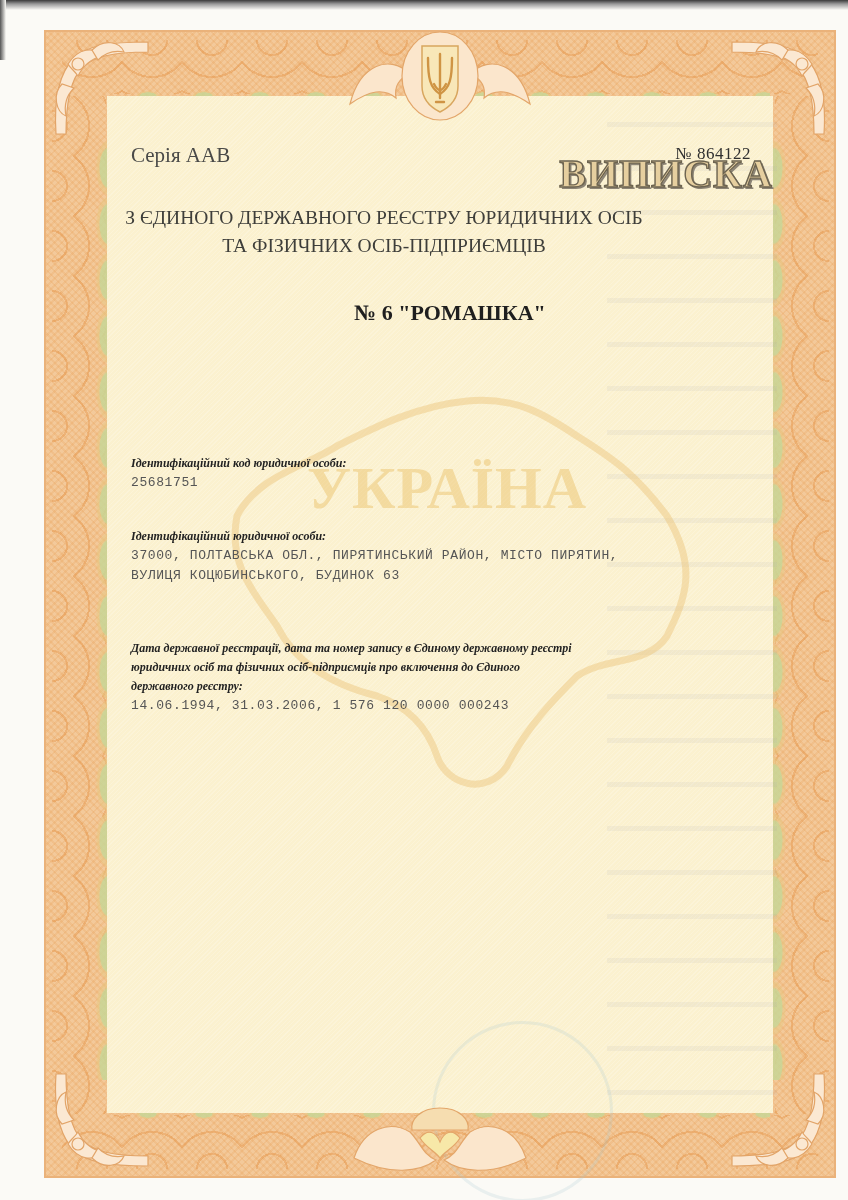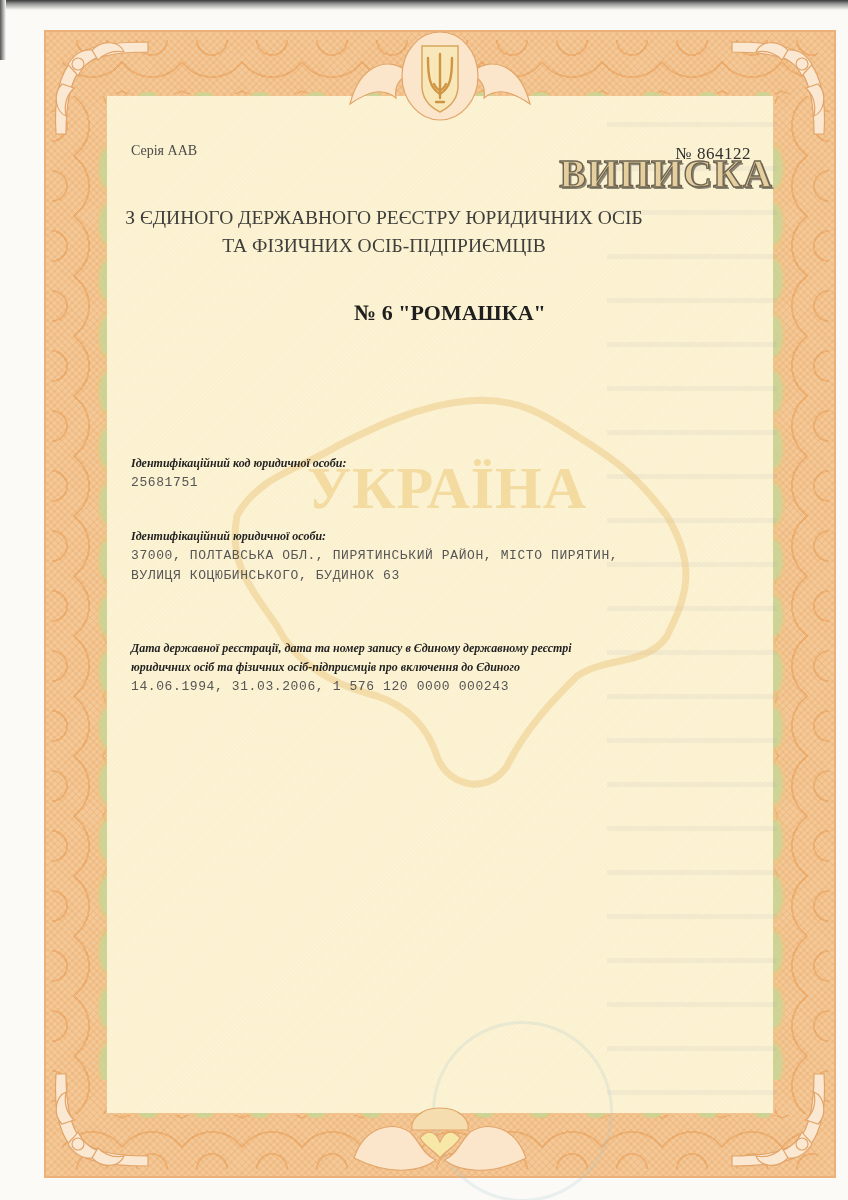--- a/index.html
+++ b/index.html
@@ -82,21 +82,21 @@
     position: absolute; left: 500px; top: 0; width: 170px; height: 100%;
     background: repeating-linear-gradient(transparent 0 26px, rgba(160,160,170,0.10) 26px 31px, transparent 31px 44px);
   }
   .stamp-ghost {
     position: absolute; left: 325px; top: 925px; width: 175px; height: 175px;
     border-radius: 50%; border: 3px solid rgba(170,200,210,0.22);
   }
 
   .series {
     position: absolute; left: 24px; top: 47px;
-    font-family: "Liberation Serif", serif; font-size: 14px; color: #4a4a48;
+    font-family: "Liberation Serif", serif; font-size: 21px; color: #4a4a48;
   }
   .number {
     position: absolute; right: 22px; top: 48px;
     font-family: Liberation Serif, serif; font-size: 17px; color: #2f2f2f; letter-spacing: 0.5px;
   }
   .title {
     position: absolute; left: 0; width: 666px; top: 54px; text-align: right;
     font-family: "Liberation Serif", serif; font-weight: bold; font-size: 40px;
     color: #e6cf9f; letter-spacing: 1px;
     -webkit-text-stroke: 1.4px #6d6450;
@@ -212,20 +212,21 @@
 
   <div class="field f-address">
     <div class="field-label">Ідентифікаційний юридичної особи:</div>
     <div class="field-value">37000, ПОЛТАВСЬКА ОБЛ., ПИРЯТИНСЬКИЙ РАЙОН, МІСТО ПИРЯТИН,</div>
     <div class="field-value">ВУЛИЦЯ КОЦЮБИНСЬКОГО, БУДИНОК 63</div>
   </div>
 
   <div class="field f-dates">
     <div class="field-label">Дата державної реєстрації, дата та номер запису в Єдиному державному реєстрі</div>
     <div class="field-label">юридичних осіб та фізичних осіб-підприємців про включення до Єдиного</div>
+    <div class="field-label">державного реєстру:</div>
     <div class="field-value">14.06.1994, 31.03.2006, 1 576 120 0000 000243</div>
   </div>
 </div>
 
 <div class="crest">
   <svg viewBox="0 0 200 100">
     <g fill="#fbe6cc" stroke="#e3a66a" stroke-width="1.2">
       <path d="M10 80 C20 40 50 30 70 50 C60 54 54 62 56 74 C44 64 30 66 10 80 Z"></path>
       <path d="M190 80 C180 40 150 30 130 50 C140 54 146 62 144 74 C156 64 170 66 190 80 Z"></path>
       <ellipse cx="100" cy="52" rx="38" ry="44"></ellipse>

